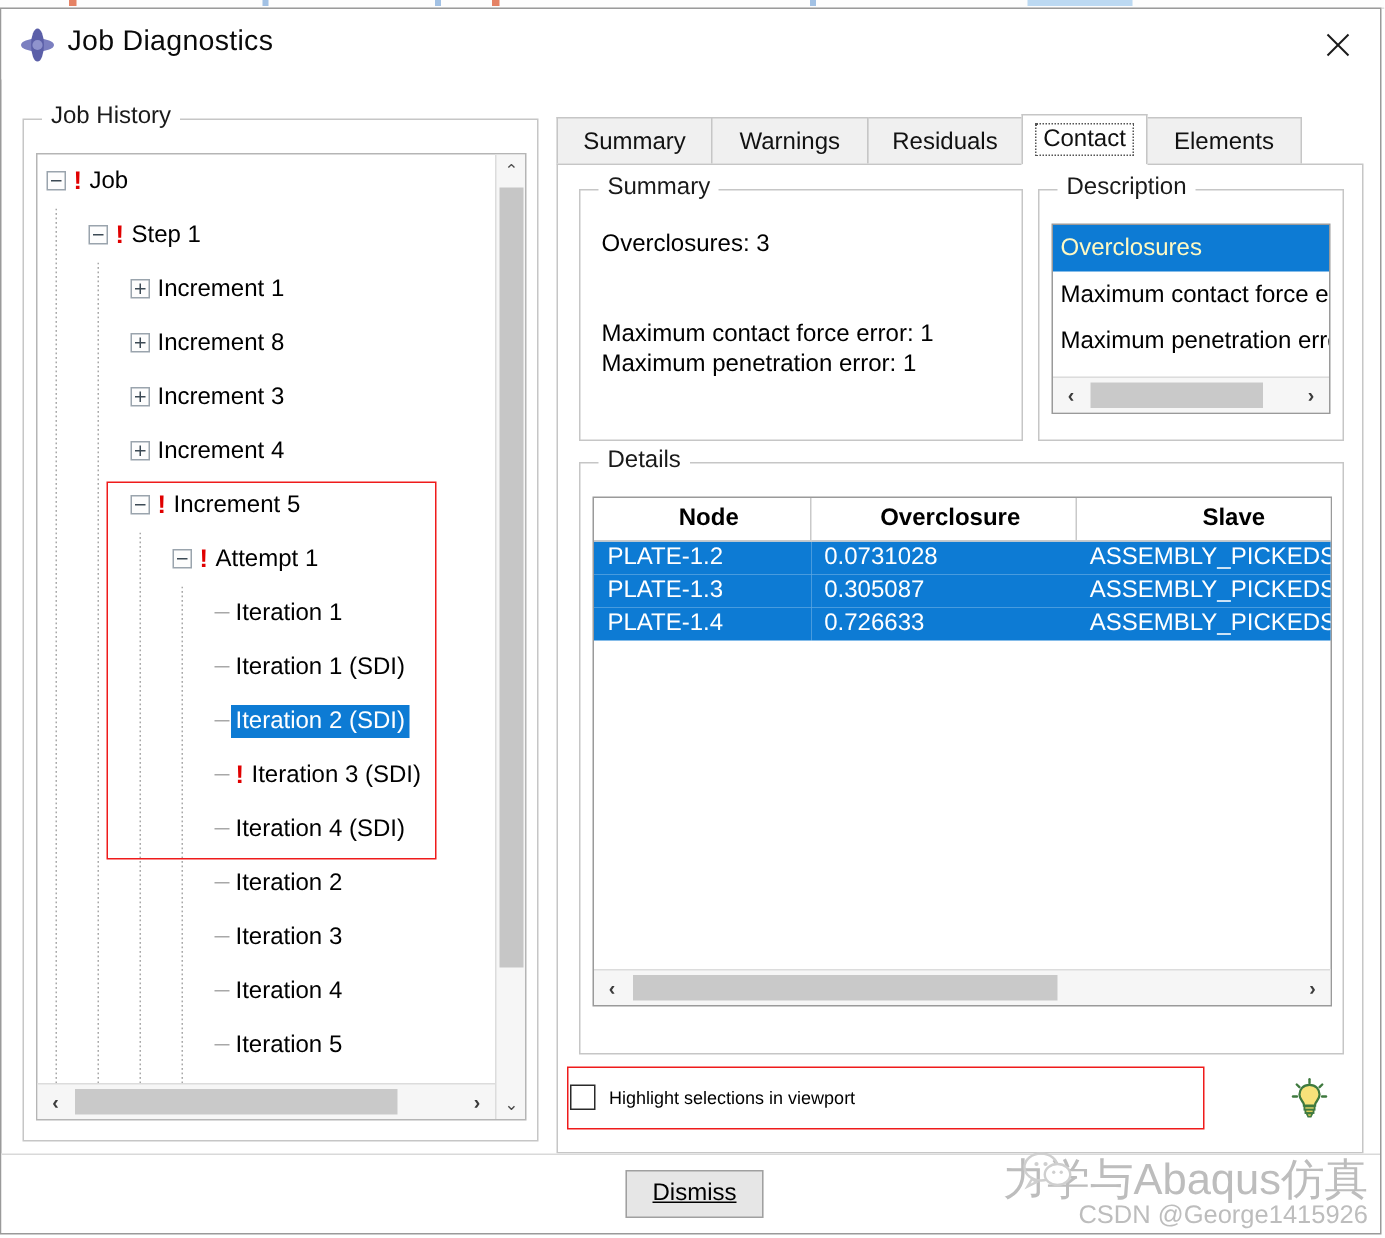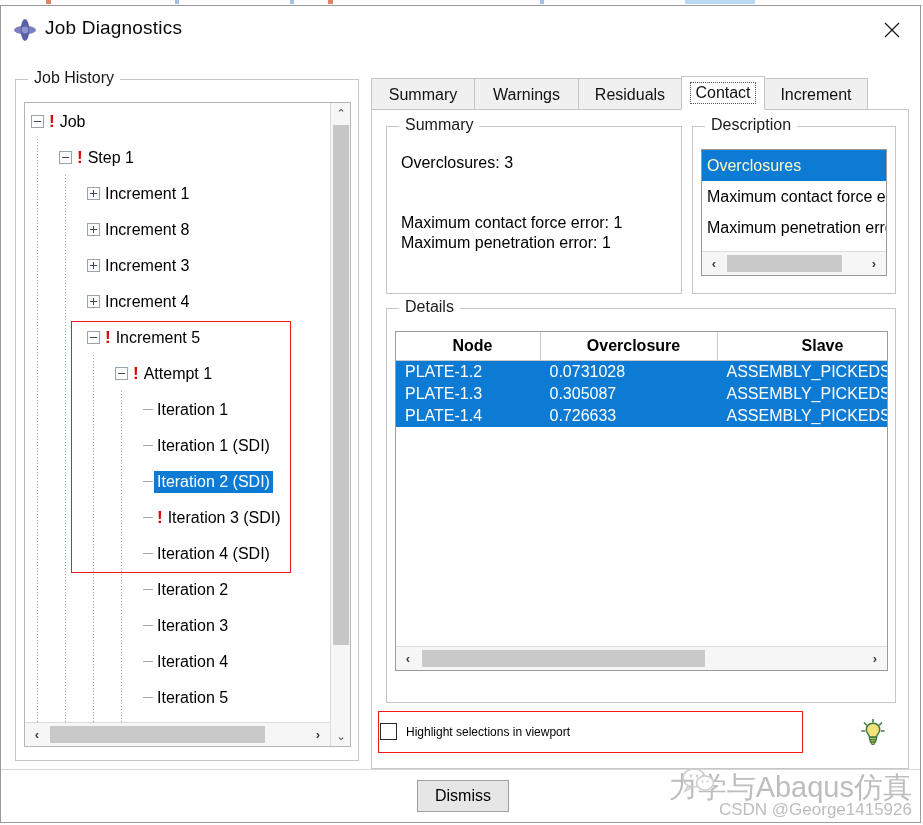--- a/index.html
+++ b/index.html
@@ -208,21 +208,21 @@
 
   
   #footer{
     position:absolute;left:0;bottom:0;width:919px;height:52px;
     border-top:1px solid #d9d9d9;background:#ffffff;
   }
   #dismiss-button{
     position:absolute;left:416px;top:10px;width:92px;height:32px;
     background:#e6e6e6;border:1px solid #a0a0a0;box-sizing:border-box;
     display:flex;align-items:center;justify-content:center;
-    font-size:16px;cursor:pointer;
+    font-size:16px;cursor:pointer;text-decoration:underline;
   }
 
   
   #watermark{
     position:absolute;right:8px;bottom:2px;
     text-align:right;color:#bdbdbd;pointer-events:none;user-select:none;
   }
   #wm-line1{font-size:29px;line-height:26px;white-space:nowrap;}
   #wm-line2{font-size:17px;line-height:20px;white-space:nowrap;}
   #wm-chat{position:absolute;right:197px;bottom:26px;width:34px;height:26px;}
@@ -306,21 +306,21 @@
       <div class="tab" style="left: 207px; width: 104px;">
         <span class="tcap">Residuals</span>
       </div>
       <div class="tab" style="left: 103px; width: 105px;">
         <span class="tcap">Warnings</span>
       </div>
       <div class="tab active" style="left: 310px; width: 84px; top: -2px;">
         <span class="tcap">Contact</span>
       </div>
       <div class="tab" style="left: 393px; width: 104px;">
-        <span class="tcap">Increment</span>
+        <span class="tcap">Elements</span>
       </div>
     </div>
 
   <div id="tabpanel">
 
     <div class="group" id="summary-group">
       <span class="glabel">Summary</span>
       <span class="sumline" style="top:27px;">Overclosures: 3</span>
       <span class="sumline" style="top:67px;margin-top:20px;">Maximum contact force error: 1</span>
       <span class="sumline" style="top:107px;">Maximum penetration error: 1</span>

